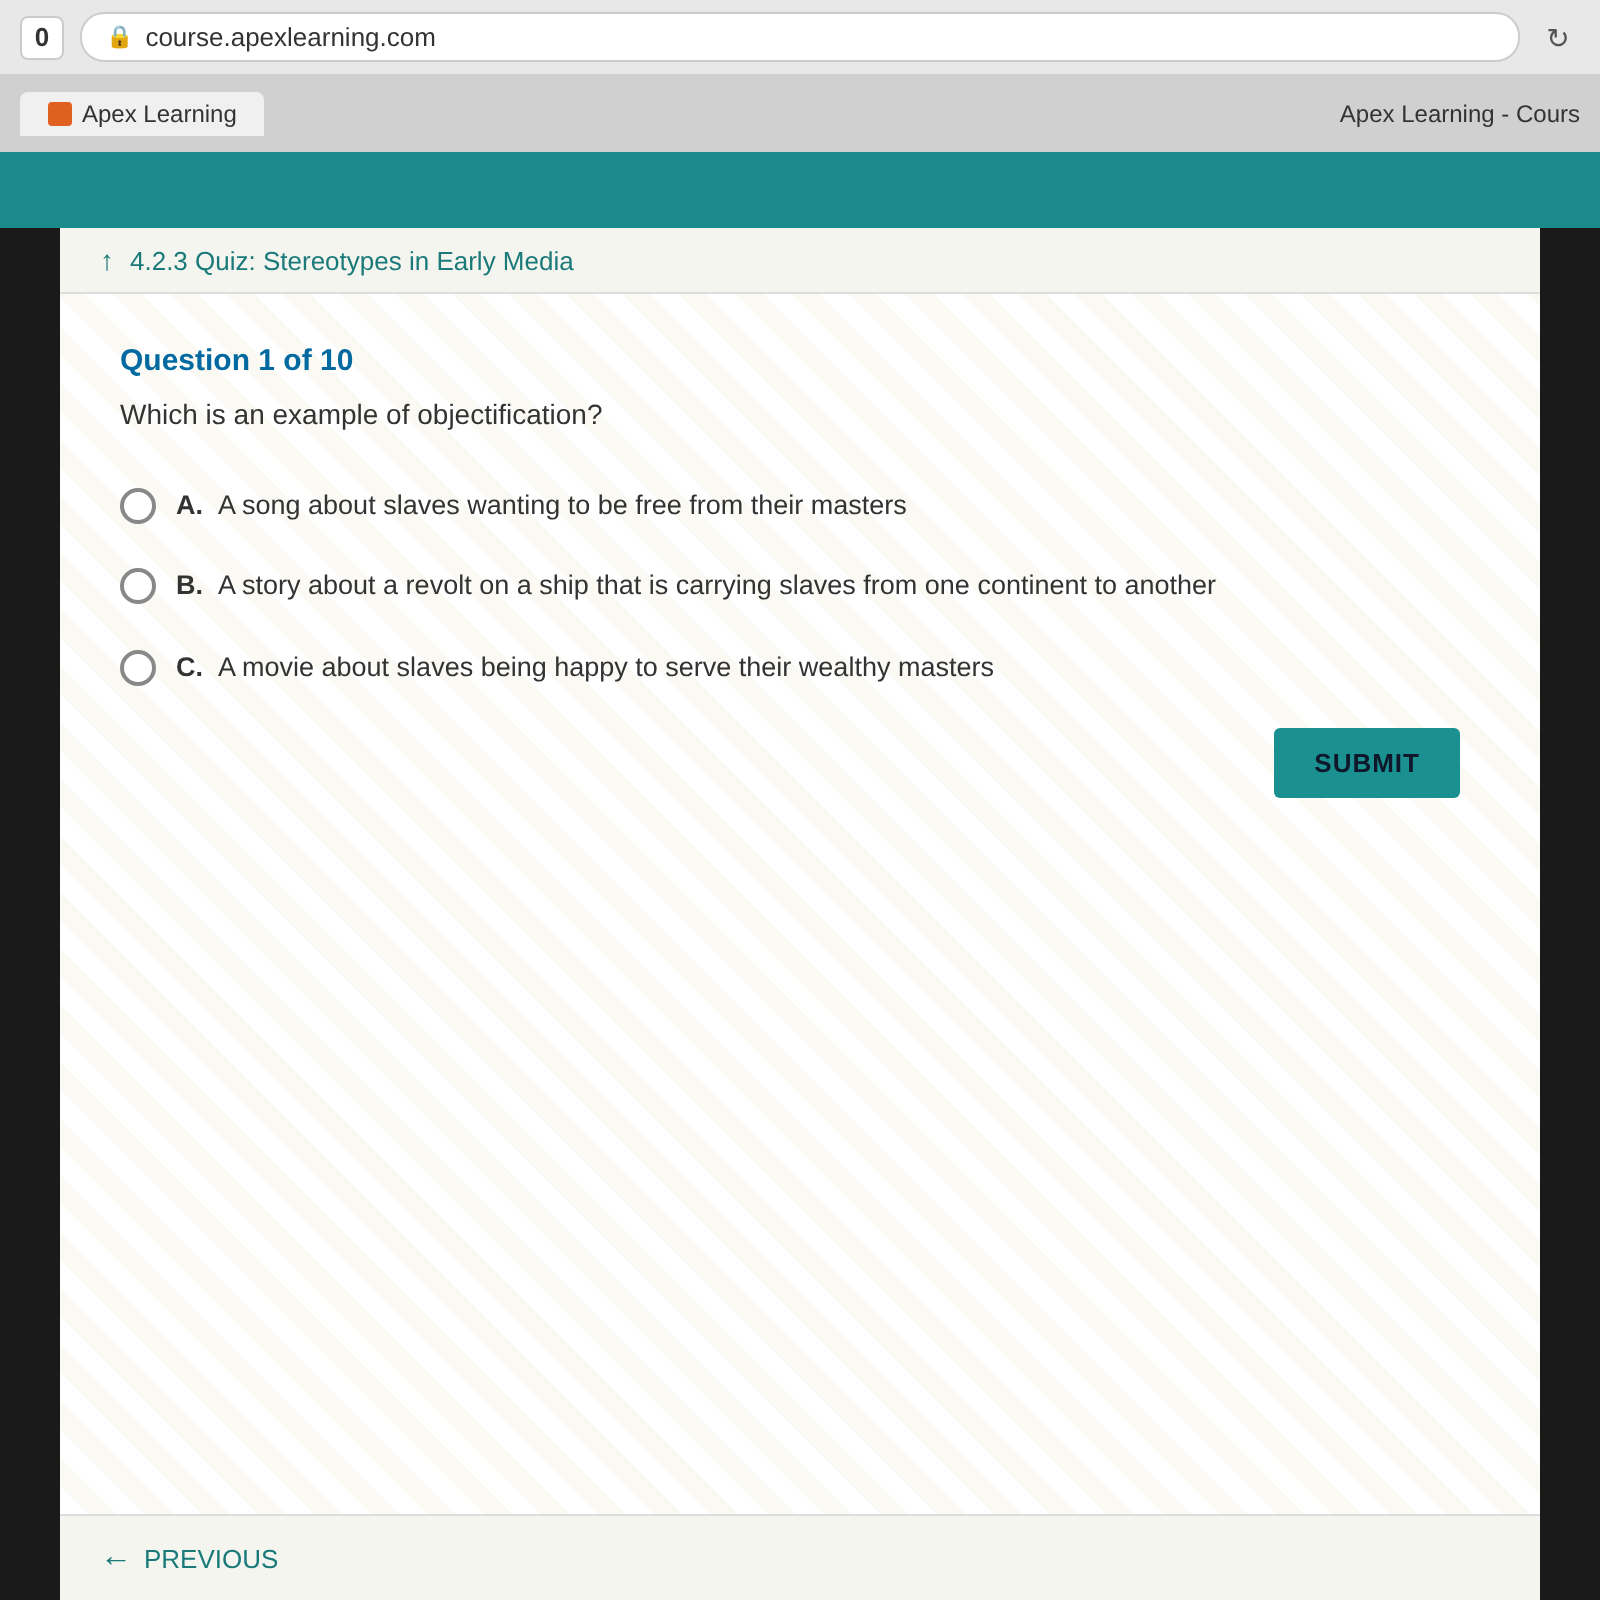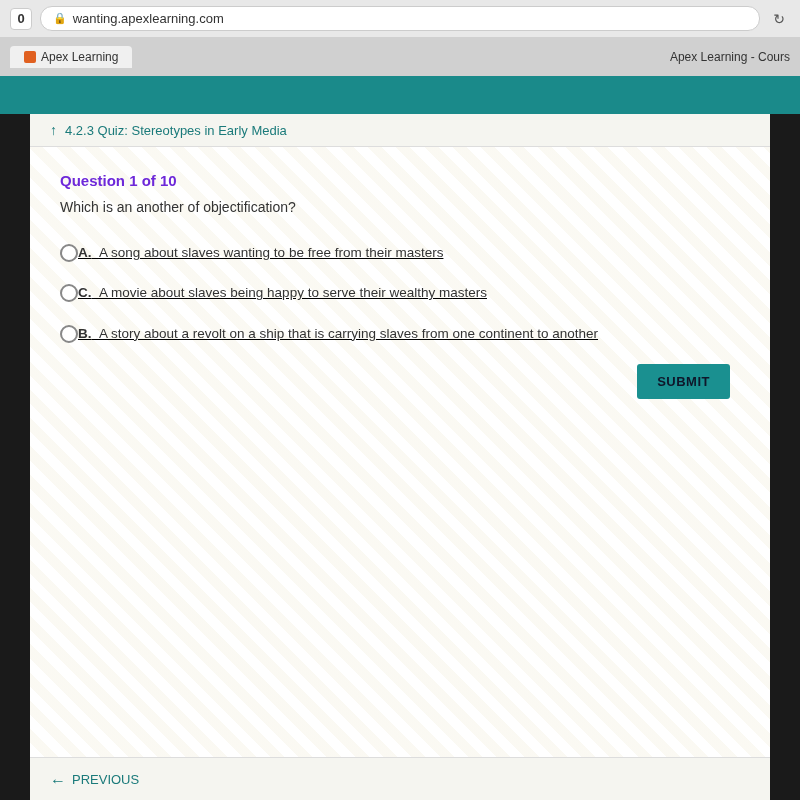--- a/index.html
+++ b/index.html
@@ -159,36 +159,36 @@
 
     .quiz-inner {
       position: relative;
       z-index: 1;
       padding: 25px 30px;
     }
 
     .question-number {
       font-size: 15px;
       font-weight: bold;
-      color: #6d28d9;
+      color: #0369a1;
       margin-bottom: 10px;
     }
 
     .question-text {
       font-size: 14px;
       color: #333;
       margin-bottom: 28px;
     }
 
     .answer-option {
       display: flex;
       align-items: flex-start;
+      gap: 10px;
       margin-bottom: 20px;
       cursor: pointer;
-      text-decoration: underline;
     }
 
     .radio-circle {
       width: 18px;
       height: 18px;
       border-radius: 50%;
       border: 2px solid #888;
       background: #fff;
       flex-shrink: 0;
       margin-top: 1px;
@@ -285,21 +285,21 @@
 </head>
 <body>
 
 <div class="browser-chrome">
   <div class="browser-toolbar">
     <div class="browser-icon">
       <span>0</span>
     </div>
     <div class="address-bar">
       <span class="lock-icon">🔒</span>
-      <span>wanting.apexlearning.com</span>
+      <span>course.apexlearning.com</span>
     </div>
     <div class="refresh-btn">
       <span>↻</span>
     </div>
   </div>
   <div class="browser-tabs">
     <div class="browser-tab">
       <span class="tab-favicon"></span>
       <span>Apex Learning</span>
     </div>
@@ -319,43 +319,43 @@
     <div class="quiz-breadcrumb-bar">
       <span class="breadcrumb-icon">↑</span>
       <span>4.2.3 Quiz:  Stereotypes in Early Media</span>
     </div>
 
     <div class="quiz-content">
       <div class="quiz-bg"></div>
       <div class="quiz-inner">
 
         <div class="question-number">Question 1 of 10</div>
-        <div class="question-text">Which is an another of objectification?</div>
+        <div class="question-text">Which is an example of objectification?</div>
 
         <div class="answer-option">
           <div class="radio-circle"></div>
           <div class="option-text">
             <span class="option-letter">A.</span>
             &nbsp;A song about slaves wanting to be free from their masters
           </div>
         </div>
 
         <div class="answer-option">
           <div class="radio-circle"></div>
           <div class="option-text">
-            <span class="option-letter">C.</span>
-            &nbsp;A movie about slaves being happy to serve their wealthy masters
+            <span class="option-letter">B.</span>
+            &nbsp;A story about a revolt on a ship that is carrying slaves from one continent to another
           </div>
         </div>
 
         <div class="answer-option">
           <div class="radio-circle"></div>
           <div class="option-text">
-            <span class="option-letter">B.</span>
-            &nbsp;A story about a revolt on a ship that is carrying slaves from one continent to another
+            <span class="option-letter">C.</span>
+            &nbsp;A movie about slaves being happy to serve their wealthy masters
           </div>
         </div>
 
 
         <div class="submit-area">
           <button class="submit-btn">SUBMIT</button>
         </div>
 
       </div>
     </div>

